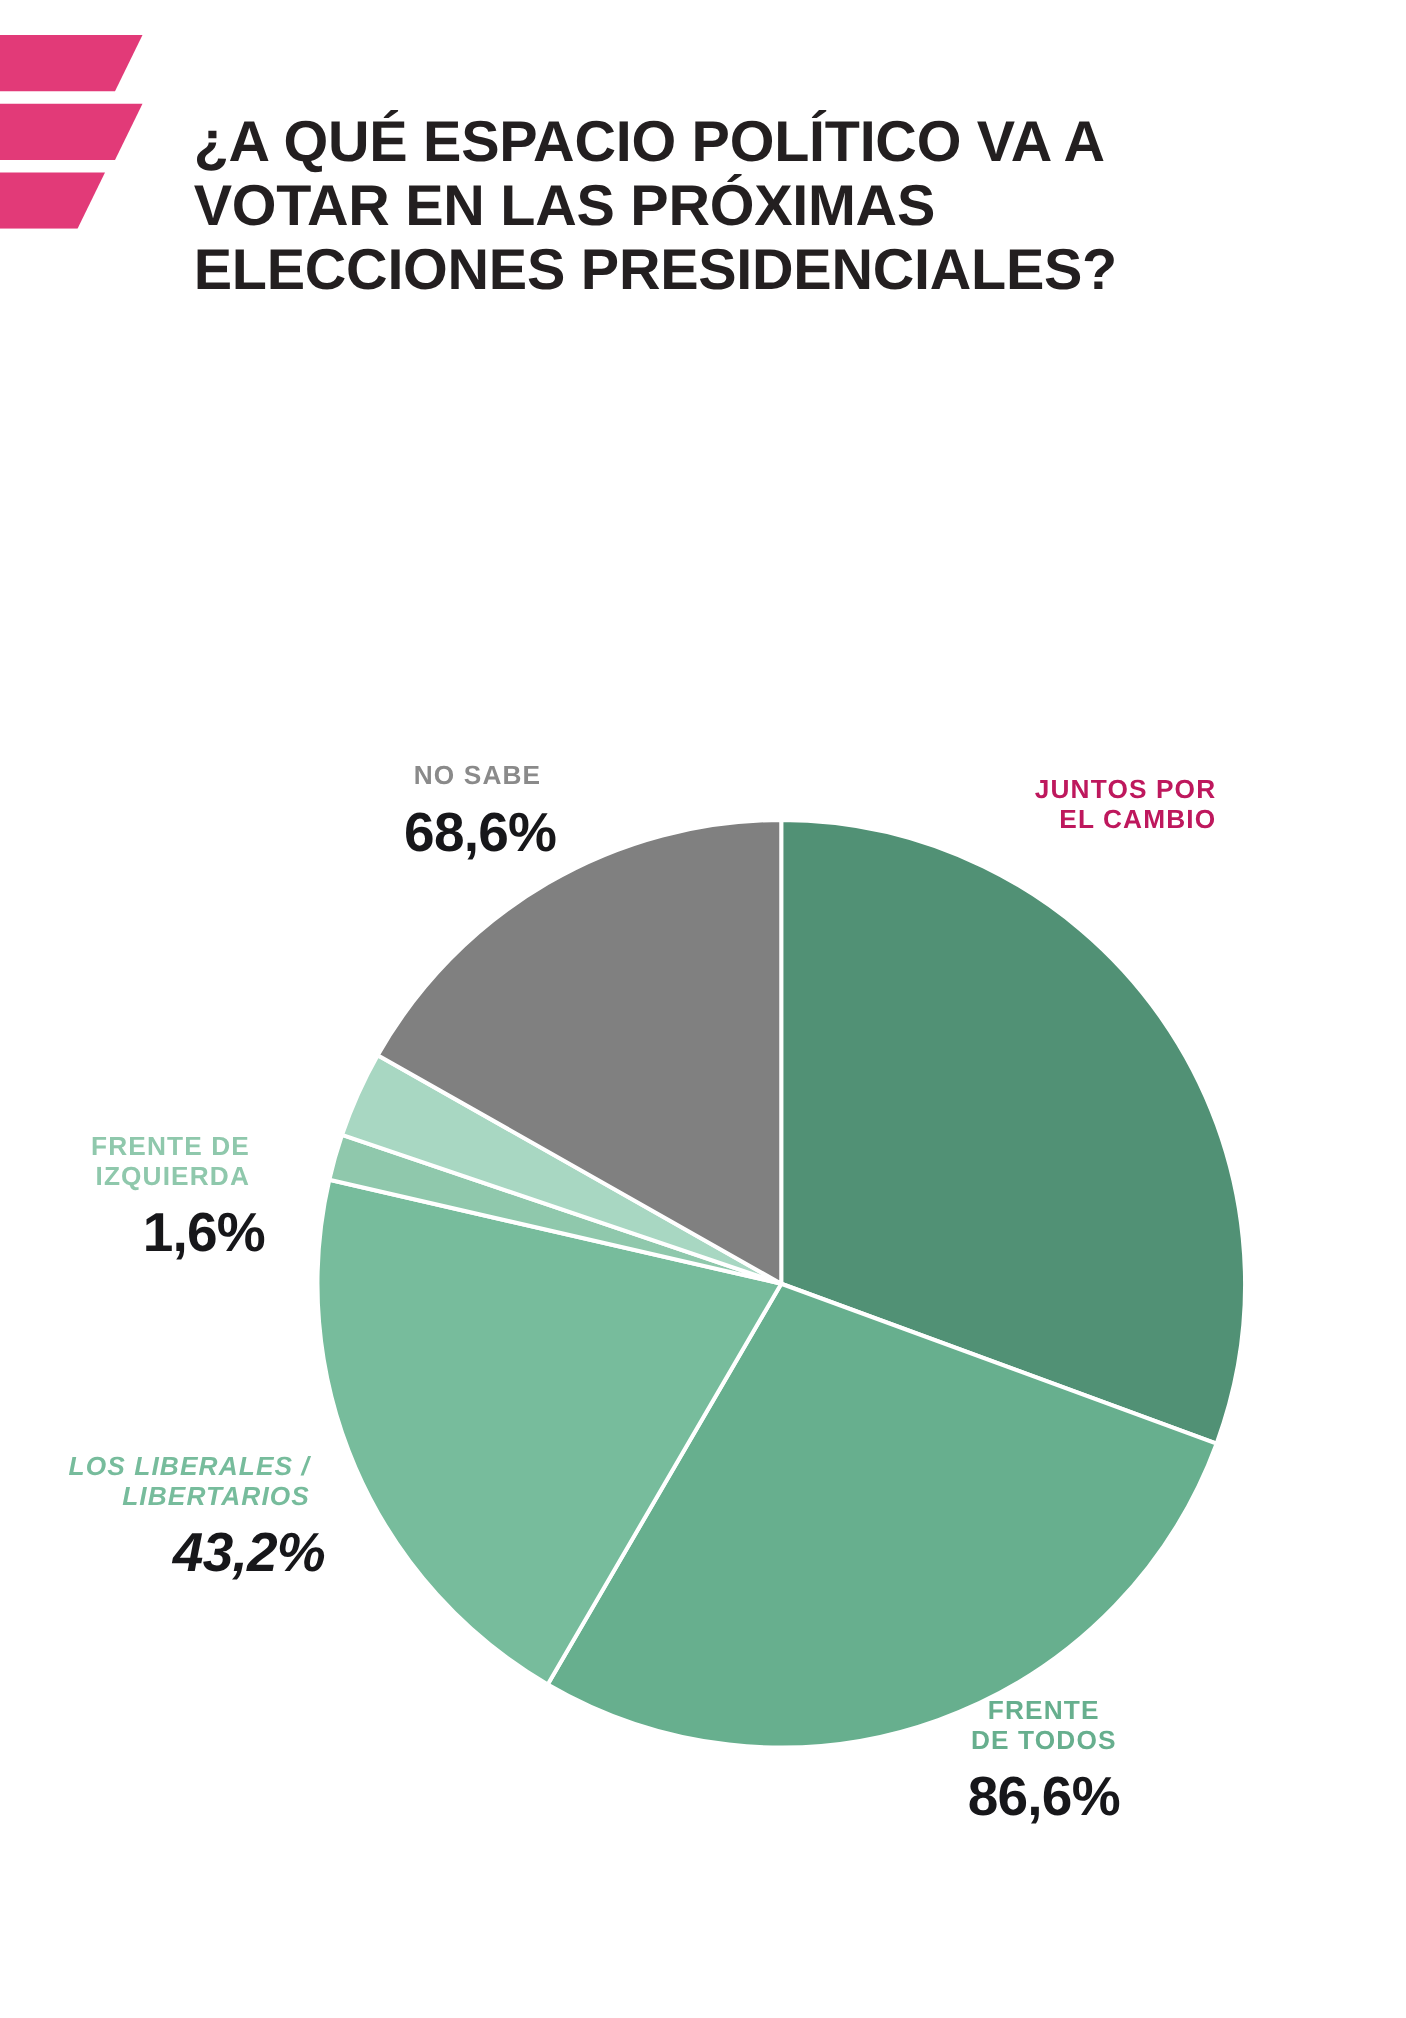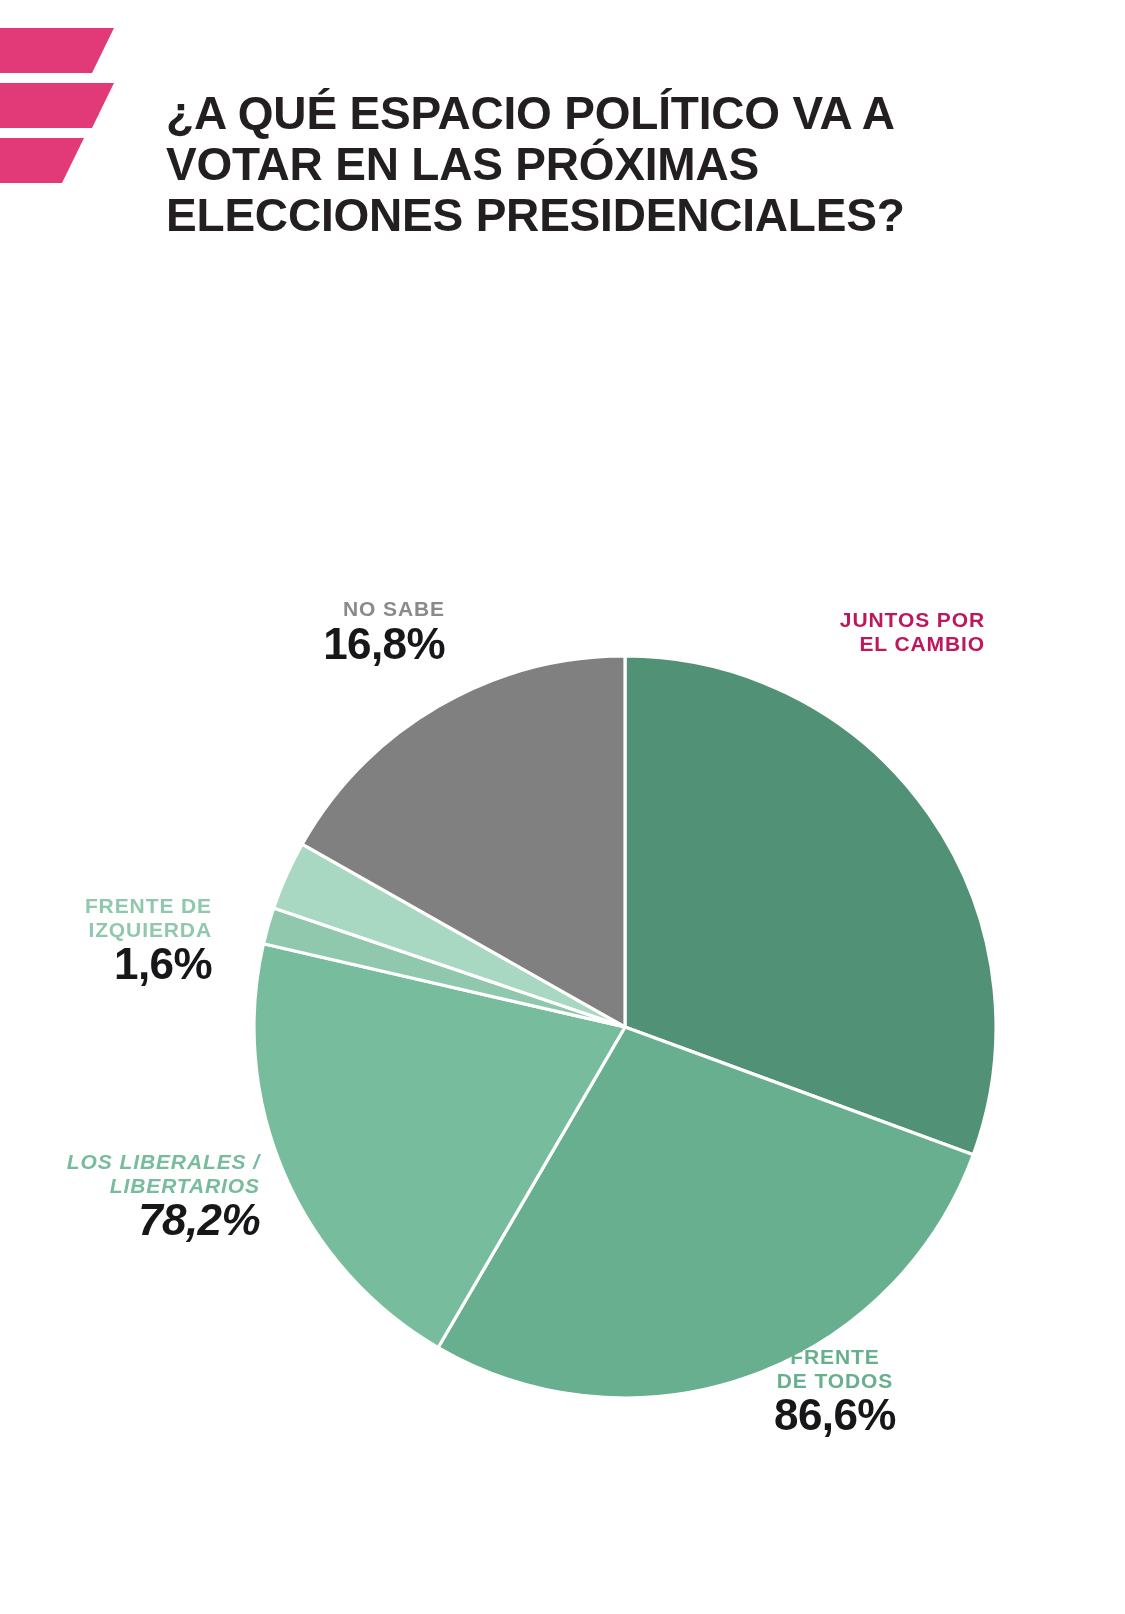--- a/index.html
+++ b/index.html
@@ -22,21 +22,21 @@
     position: absolute;
     left: -38px;
     top: 18px;
     width: 170px;
     height: 165px;
   }
 
   
   #page-title {
     position: absolute;
-    left: 166px;
+    left: 155px;
     top: 57px;
     width: 800px;
     font-size: 46px;
     line-height: 1.11;
     font-weight: 700;
     letter-spacing: -0.2px;
     color: #231f20;
     text-transform: uppercase;
     white-space: pre-line;
   }
@@ -62,21 +62,21 @@
   .callout {
     position: absolute;
   }
   .callout .cat {
     font-size: 21px;
     font-weight: 700;
     letter-spacing: 0.9px;
     line-height: 1.13;
     text-transform: uppercase;
     white-space: pre-line;
-    margin: 0;
+    margin: 12px;
   }
   .callout .val {
     font-size: 44px;
     font-weight: 700;
     letter-spacing: -0.6px;
     line-height: 1.02;
     color: #17171a;
     margin: 1px 0 0 0;
   }
 
@@ -125,28 +125,28 @@
 
   <div class="callout right" id="callout-fdt">
     <p class="cat" style="color: rgb(103, 175, 142);">FRENTE
 DE TODOS</p>
     <p class="val">86,6%</p>
   </div>
 
   <div class="callout left" id="callout-liberal">
     <p class="cat" style="color: rgb(119, 188, 156);">LOS LIBERALES /
 LIBERTARIOS</p>
-    <p class="val">78,2%</p>
+    <p class="val">43,2%</p>
   </div>
 
   <div class="callout left" id="callout-fdi">
     <p class="cat" style="color: rgb(143, 200, 172);">FRENTE DE
 IZQUIERDA</p>
     <p class="val">1,6%</p>
   </div>
 
 
   <div class="callout left" id="callout-nosabe">
     <p class="cat" style="color: rgb(138, 138, 138);">NO SABE</p>
-    <p class="val">16,8%</p>
+    <p class="val">68,6%</p>
   </div>
 
 </div>
 
 </body></html>

